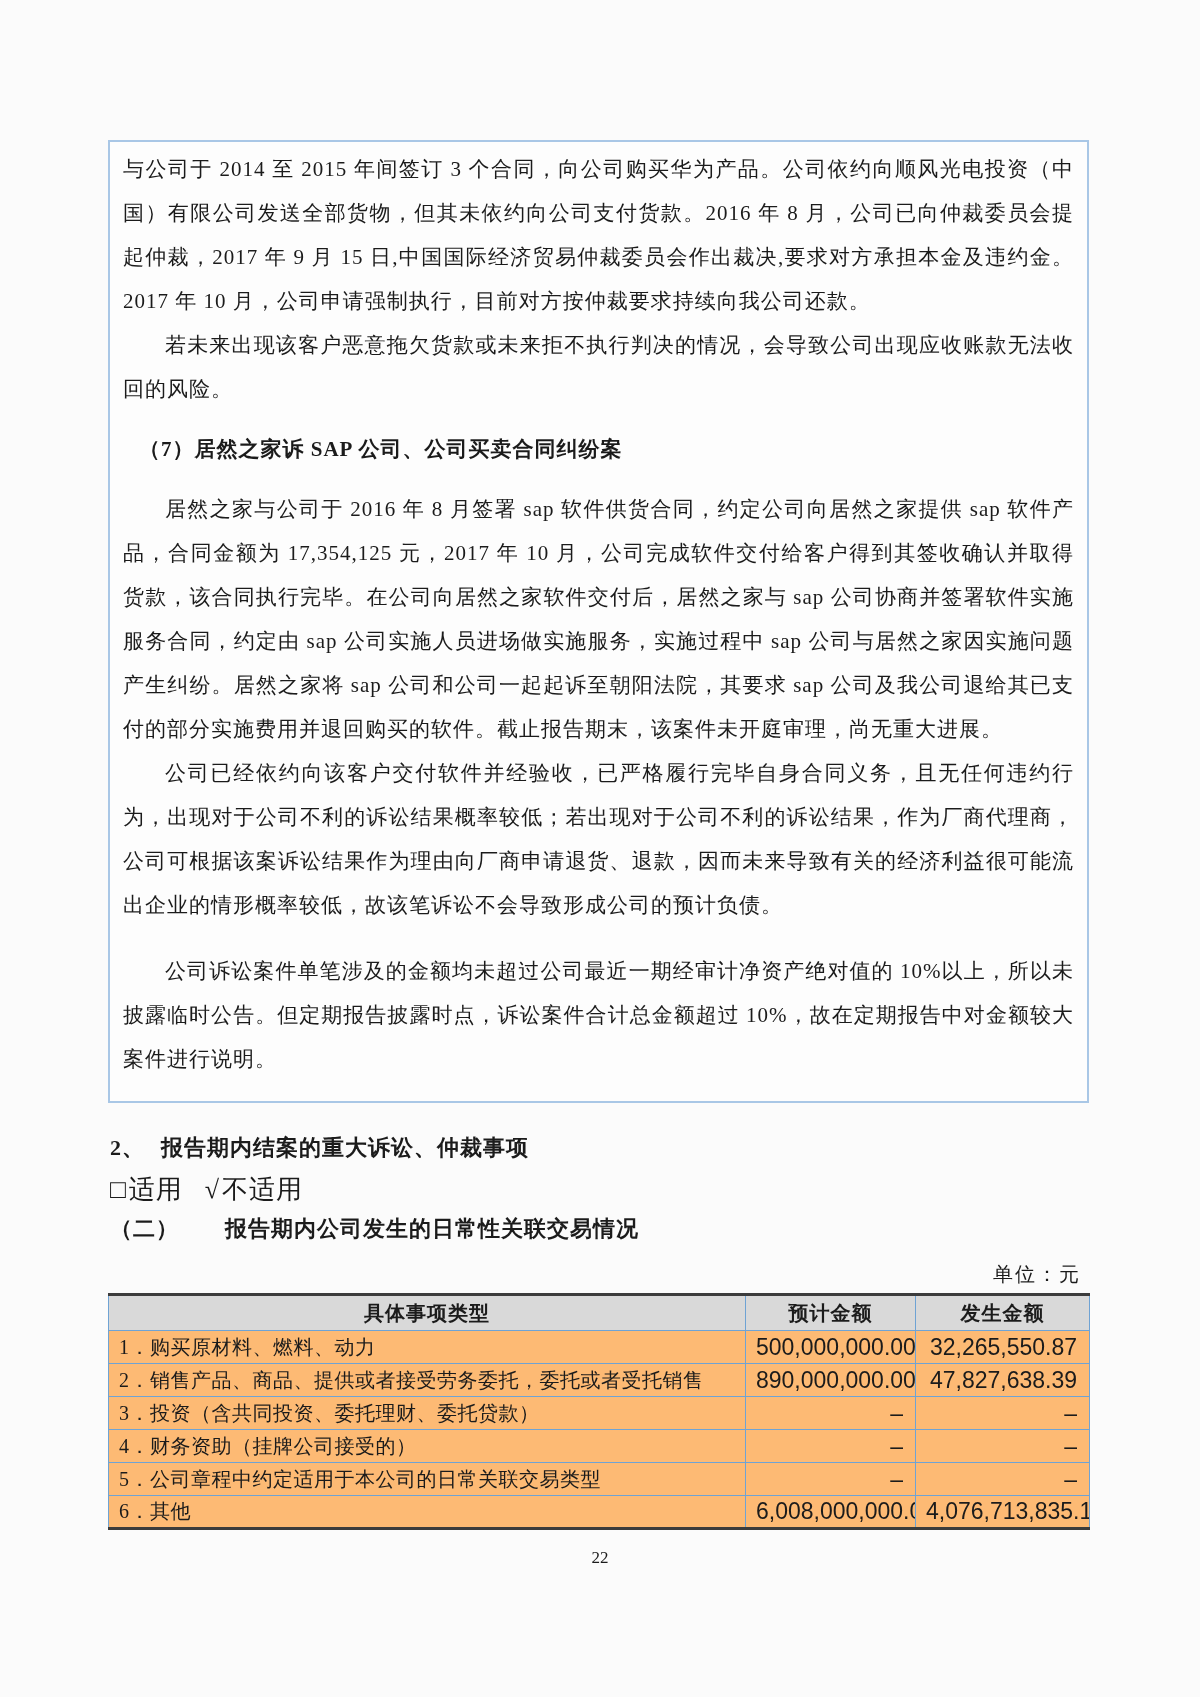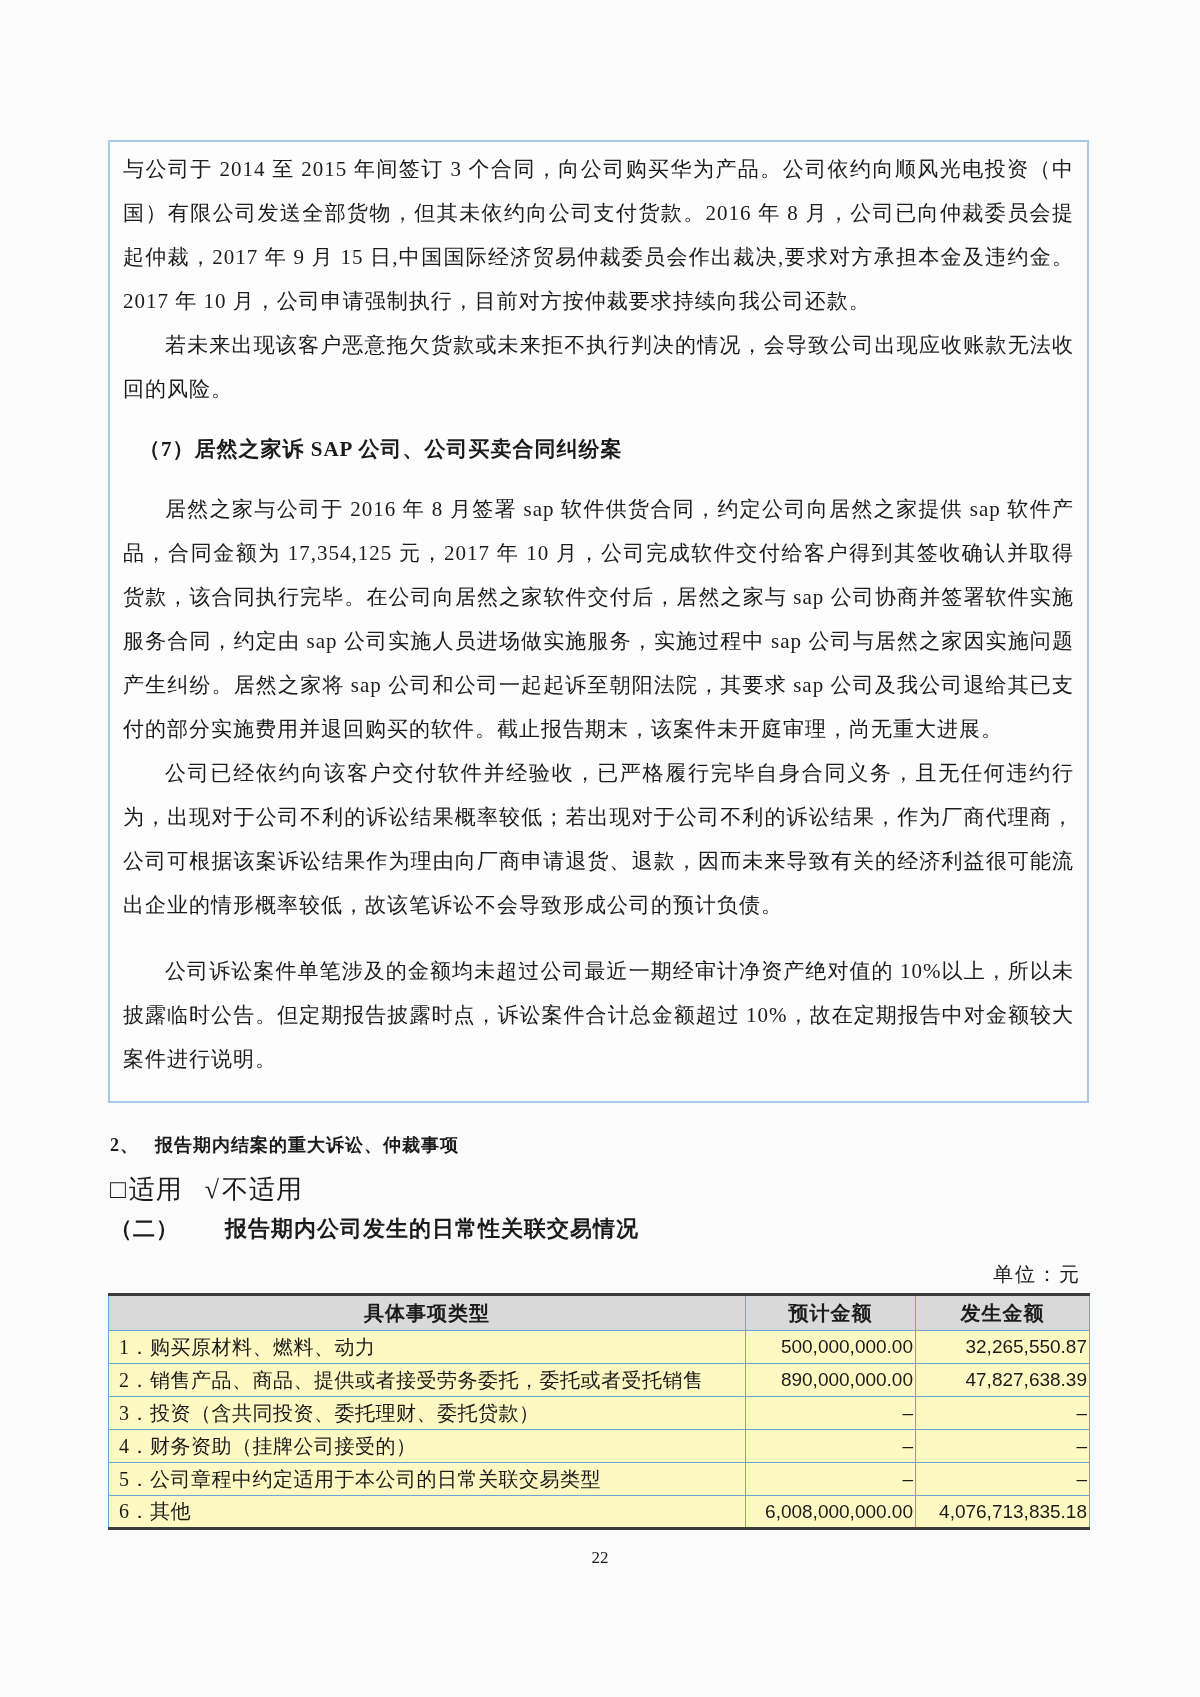--- a/index.html
+++ b/index.html
@@ -22,21 +22,21 @@
     text-align:justify;letter-spacing:1px;
   }
   .text-block p.indent{text-indent:2em;}
   .text-block p.gap-before{margin-top:22px;}
   .text-block h4{
     margin:16px;font-size:21px;line-height:44px;font-weight:bold;letter-spacing:1px;
   }
 
   .sec2-heading{
     position:absolute;left:110px;top:1133px;width:980px;
-    font-size:18px;font-weight:bold;letter-spacing:1px;
+    font-size:22px;font-weight:bold;letter-spacing:1px;
   }
   .sec2-heading .no{margin-right:16px;}
 
   .applicability{
     position:absolute;left:110px;top:1172px;width:980px;
     font-size:26px;letter-spacing:1px;
   }
   .applicability .chk{margin-right:2px;}
   .applicability .grp2{margin-left:22px;}
 
@@ -46,36 +46,36 @@
   }
   .sec-er-heading .prefix{margin-right:46px;}
 
   .unit-line{
     position:absolute;left:100px;top:1261px;width:981px;
     text-align:right;font-size:20px;letter-spacing:2px;
   }
 
   table.rel-table{
     position:absolute;left:108px;top:1293px;width:981px;
-    border-collapse:collapse;table-layout:fixed;background:#fef9c3;
+    border-collapse:collapse;table-layout:fixed;background:#fdba74;
     border-top:3px solid #3c3c3c;border-bottom:3px solid #3c3c3c;
   }
   table.rel-table th,table.rel-table td{
     border:1px solid #6fa3d4;box-sizing:border-box;
     padding:0 10px;overflow:hidden;white-space:nowrap;
   }
   table.rel-table th{
     background:#d9d9d9;font-weight:bold;text-align:center;
     font-size:20px;height:36px;letter-spacing:1px;
   }
   table.rel-table td{height:33px;font-size:20px;letter-spacing:0.5px;}
   table.rel-table td.num{
     text-align:right;
     font-family:"Liberation Sans","DejaVu Sans",sans-serif;
-    font-size:19px;letter-spacing:0;padding-right:2px;
+    font-size:23px;letter-spacing:0;padding-right:12px;
   }
   .col-type{width:637px;}
   .col-est{width:170px;}
   .col-act{width:174px;}
 
   .page-number{
     position:absolute;left:0;top:1548px;width:1200px;
     text-align:center;font-size:17px;
   }
 </style>

